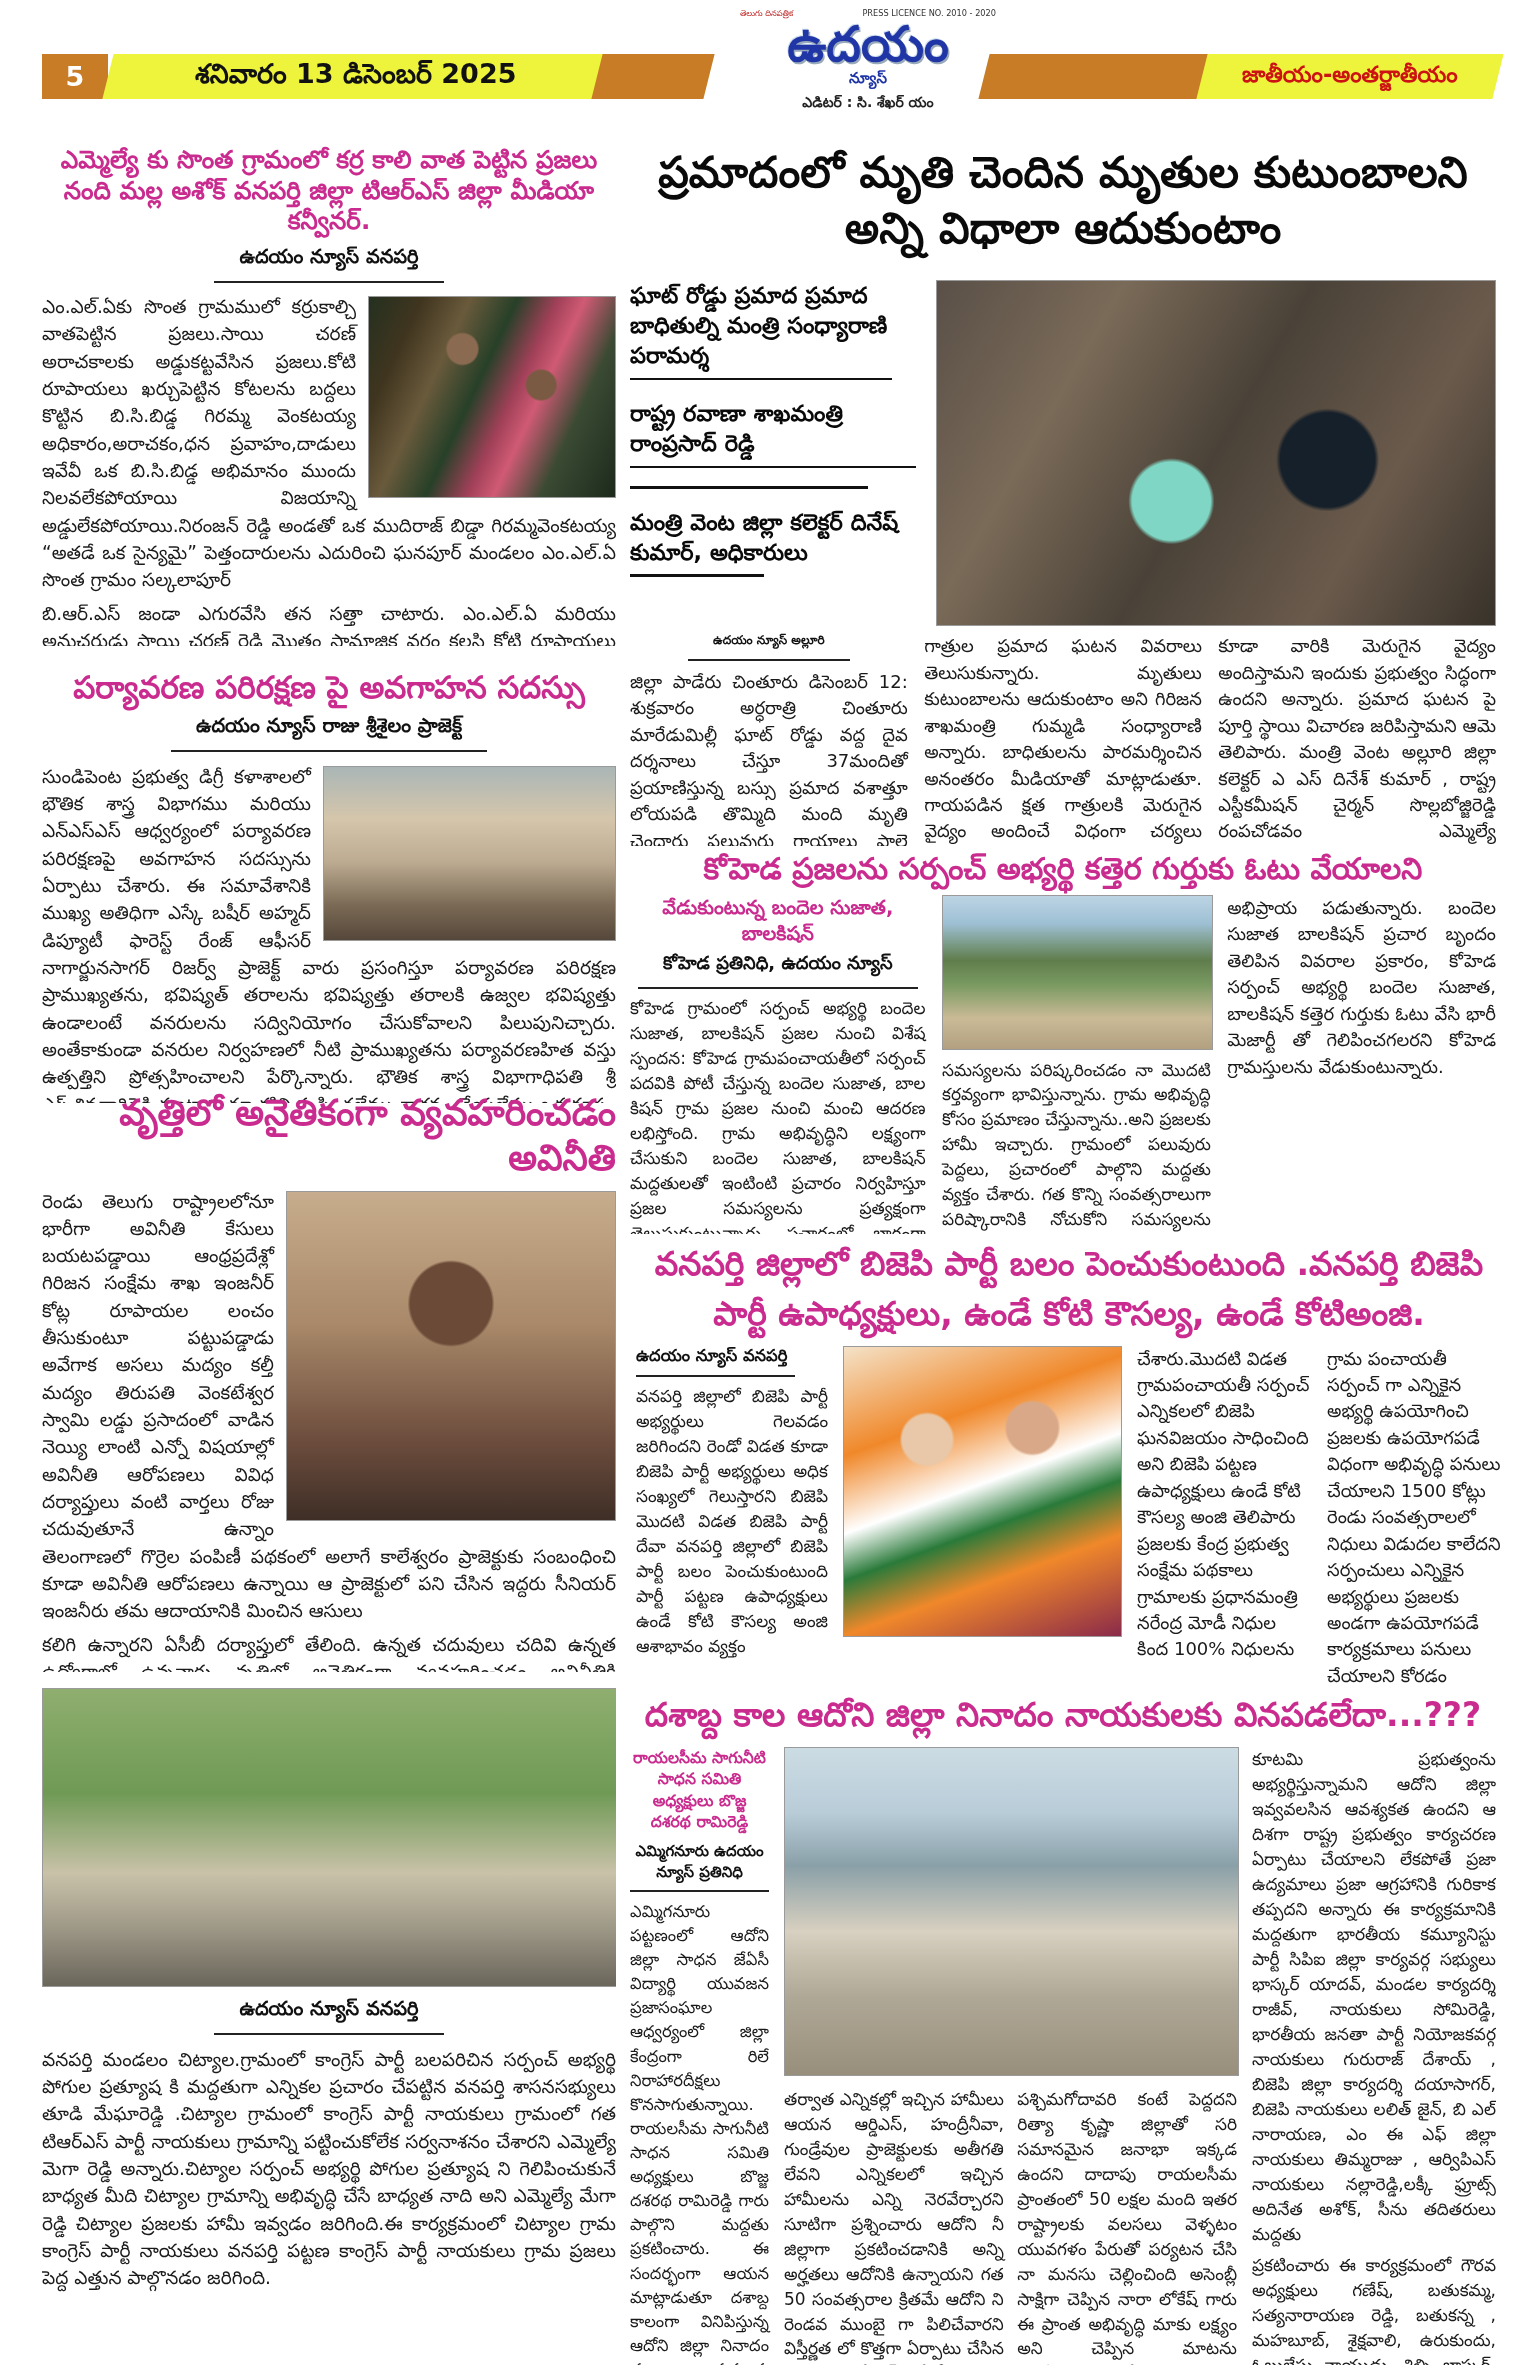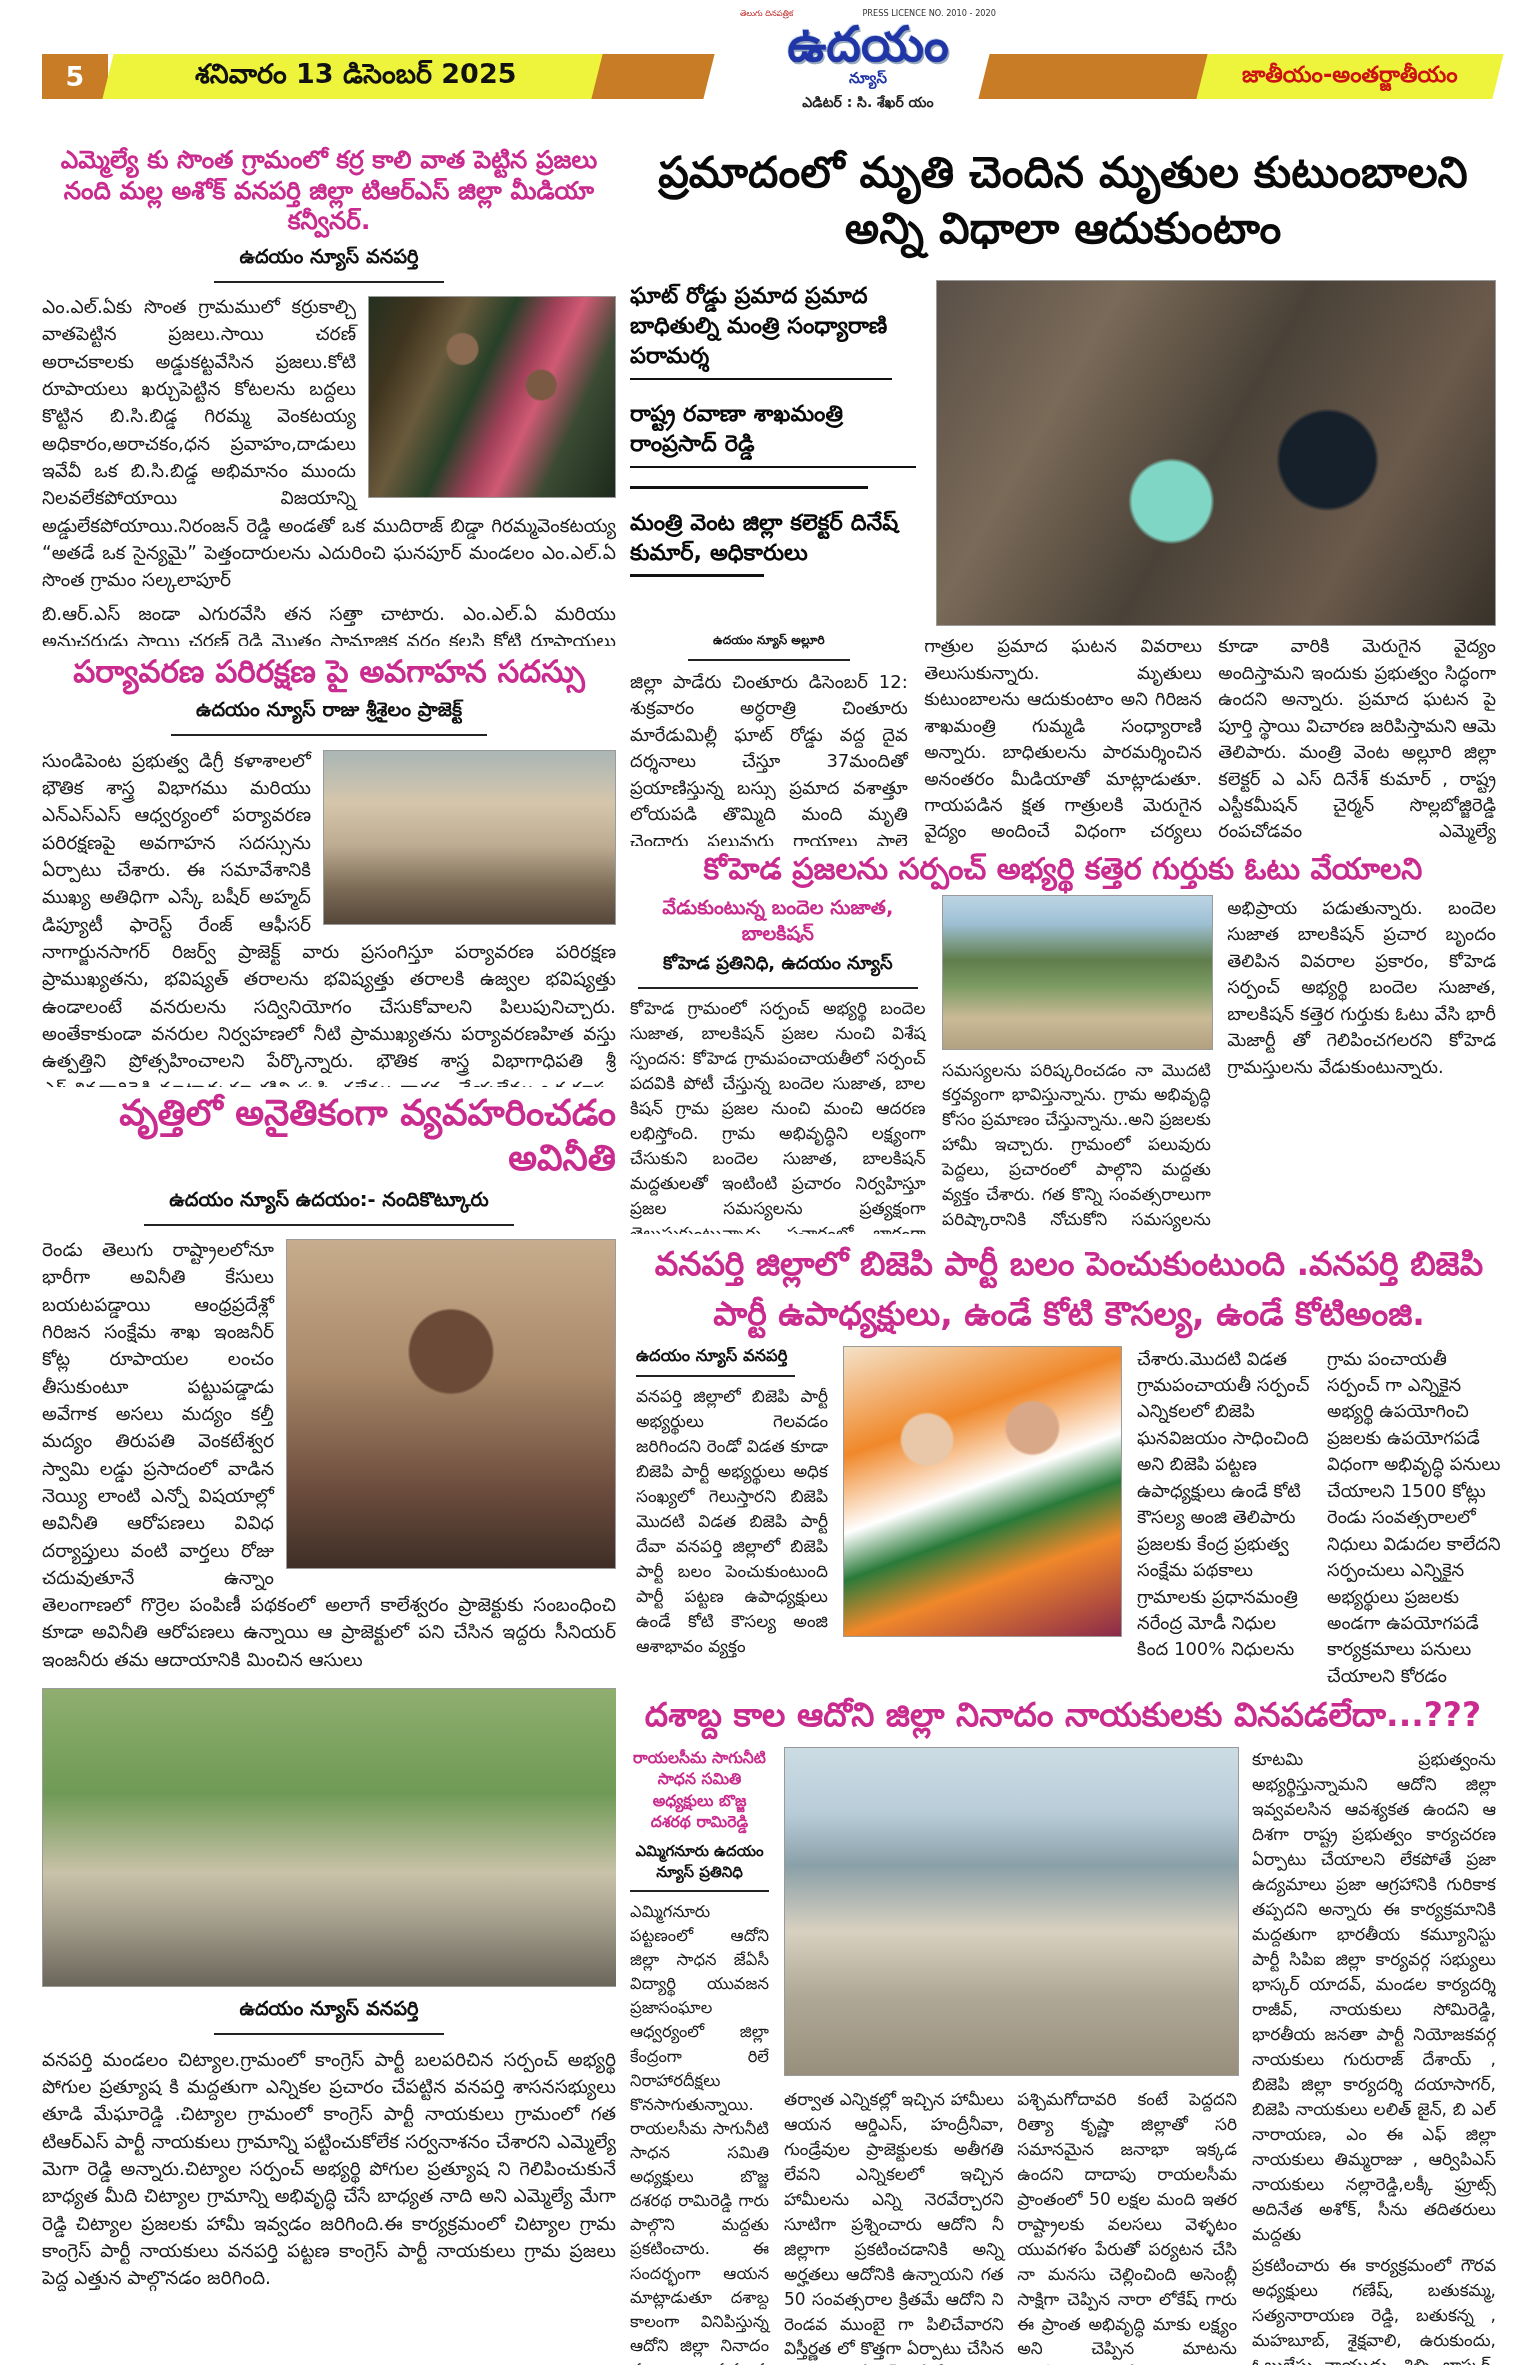--- a/index.html
+++ b/index.html
@@ -103,32 +103,31 @@
 <section class="art" id="art-mla" style="left:42px;top:145px;width:574px;height:501px;">
   <h2 class="hl pink" style="font-size:24.6px;">ఎమ్మెల్యే కు సొంత గ్రామంలో కర్ర కాలి వాత పెట్టిన ప్రజలు నంది మల్ల అశోక్ వనపర్తి జిల్లా టిఆర్ఎస్ జిల్లా మీడియా కన్వీనర్.</h2>
   <div class="byline-wrap"><span class="byline">ఉదయం న్యూస్ వనపర్తి</span></div>
   <div class="bodytxt clearfix" style="font-size:18.6px;">
     <div class="ph ph-mla fl-r" style="width:246px;height:200px;"></div>
     <p>ఎం.ఎల్.ఏకు సొంత గ్రామములో కర్రుకాల్చి వాతపెట్టిన ప్రజలు.సాయి చరణ్ అరాచకాలకు అడ్డుకట్టవేసిన ప్రజలు.కోటి రూపాయలు ఖర్చుపెట్టిన కోటలను బద్దలు కొట్టిన బి.సి.బిడ్డ గిరమ్మ వెంకటయ్య అధికారం,అరాచకం,ధన ప్రవాహం,దాడులు ఇవేవీ ఒక బి.సి.బిడ్డ అభిమానం ముందు నిలవలేకపోయాయి విజయాన్ని అడ్డులేకపోయాయి.నిరంజన్ రెడ్డి అండతో ఒక ముదిరాజ్ బిడ్డా గిరమ్మవెంకటయ్య “అతడే ఒక సైన్యమై” పెత్తందారులను ఎదురించి ఘనపూర్ మండలం ఎం.ఎల్.ఏ సొంత గ్రామం సల్కలాపూర్</p>
     <p>బి.ఆర్.ఎస్ జండా ఎగురవేసి తన సత్తా చాటారు. ఎం.ఎల్.ఏ మరియు అనుచరుడు సాయి చరణ్ రెడ్డి మొత్తం సామాజిక వర్గం కలసి కోటి రూపాయలు ఖర్చుపెట్టి,పోలీసులను అడ్డుపెట్టుకొని సాగించిన దౌర్జన్యాలను ప్రత్యక్షంగా చూసిన ప్రజలు బి.సి బిడ్డకు అండగా నిలబడి ఎం.ఎల్. ఎకు షాక్ ఇచ్చారు. ప్రజాస్వామ్యబద్ధంగా10ఓట్లతో గెలిచిన బి. సి బిడ్డ గిరమ్మ వెంకటయ్యను అధికారం అడ్డుపెట్టుకొని రీకౌంటింగ్ పెట్టించి ఎట్లయిన గెలవాలని ప్రయత్నించారు. నిరంజన్ రెడ్డి గిరమ్మవెంకటయ్యకు ధైర్యం చెప్పి అధికారులను అప్రమత్తం చేసి ధర్మం వైపు నిలబడమని విజ్ఞప్తి చేశారు. ఎన్ని జిమ్మిక్కులు చేసిన 6ఓట్లతో గిరమ్మవెంకటయ్య గెలిచారు. గెలుపు ఓటములు సహజమని తెలియని అజ్ఞానులు విర్రవీగడం చూసి ప్రజలు సరియిన తీర్పు ఇచ్చారని ప్రజలు భావిస్తున్నారు. కర్రుకాల్చి వాతపెట్టారు అనే ఎం.ఎల్.ఏ ఇప్పుడు మిమ్మల్ని గడ్డపార కాల్చి వాతపెట్టాలా...... ఇప్పటికైనా ప్రతిపక్ష నాయకులపై దూషణలు,అసత్య ఆరోపణలు మాని అభివృద్ధిపై దృష్టి పెట్టాలని హితవు పలుకుతున్నాము.</p>
   </div>
 </section>
 
-<section class="art" id="art-env" style="left:42px;top:652px;width:574px;height:435px;">
+<section class="art" id="art-env" style="left:42px;top:668px;width:574px;height:435px;">
   <h2 class="hl pink" style="font-size:31px;">పర్యావరణ పరిరక్షణ పై అవగాహన సదస్సు</h2>
   <div class="byline-wrap"><span class="byline">ఉదయం న్యూస్ రాజు శ్రీశైలం ప్రాజెక్ట్</span></div>
   <div class="bodytxt clearfix" style="font-size:18.6px;">
     <div class="ph ph-env fl-r" style="width:291px;height:173px;"></div>
     <p>సుండిపెంట ప్రభుత్వ డిగ్రీ కళాశాలలో భౌతిక శాస్త్ర విభాగము మరియు ఎన్ఎస్ఎస్ ఆధ్వర్యంలో పర్యావరణ పరిరక్షణపై అవగాహన సదస్సును ఏర్పాటు చేశారు. ఈ సమావేశానికి ముఖ్య అతిధిగా ఎస్కే బషీర్ అహ్మద్ డిప్యూటీ ఫారెస్ట్ రేంజ్ ఆఫీసర్ నాగార్జునసాగర్ రిజర్వ్ ప్రాజెక్ట్ వారు ప్రసంగిస్తూ పర్యావరణ పరిరక్షణ ప్రాముఖ్యతను, భవిష్యత్ తరాలను భవిష్యత్తు తరాలకి ఉజ్వల భవిష్యత్తు ఉండాలంటే వనరులను సద్వినియోగం చేసుకోవాలని పిలుపునిచ్చారు. అంతేకాకుండా వనరుల నిర్వహణలో నీటి ప్రాముఖ్యతను పర్యావరణహిత వస్తు ఉత్పత్తిని ప్రోత్సహించాలని పేర్కొన్నారు. భౌతిక శాస్త్ర విభాగాధిపతి శ్రీ ఎస్.శివనాగిరెడ్డి మాట్లాడుతూ శక్తిని సృష్టించలేము నాశనం చేయలేము ఒక రూపం నుంచి ఇంకొ రూపం వరకు మార్చేటప్పుడు పర్యావరణాన్ని దృష్టిలో ఉంచుకొని ఉత్పత్తి చేయాలి అని వివరించారు. వాణిజ్య శాస్త్ర విభాగాధిపతి డాక్టర్ ఎం. బుచ్చయ్య మాట్లాడుతూ ఒక కుటుంబము ఒక ఉద్యమదారుడు అనే నినాదంతో విద్యార్థినీ విద్యార్థులు సొంత వ్యాపారాన్ని ప్రారంభించాలని అదేవిధంగా పర్యావరణహిత వస్తువులను పర్యావరణ వస్తు ఉత్పత్తిని ప్రోత్సహించాలని పిలుపునిచ్చారు. ఈ సమావేశంలో డాక్టర్ కే రాజన్న, ఎస్. మహేశ్వర్ రెడ్డి, శ్రీమతి టీ. ఇందిరా ప్రియదర్శిని, కుమారి షాహిదా, డాక్టర్ వై కిరణ్ కుమార్, శ్రీమతి మీనాక్షి మరియు విద్యార్థిని విద్యార్థులు పాల్గొన్నారు.</p>
   </div>
 </section>
 
 <section class="art" id="art-corr" style="left:42px;top:1090px;width:574px;height:582px;">
   <h2 class="hl pink" style="font-size:36px;text-align:right;">వృత్తిలో అనైతికంగా వ్యవహరించడం అవినీతి</h2>
-  <div class="byline-wrap"><span class="byline">ఉదయం న్యూస్ ఉదయం:- నందికొట్కూరు</span></div>
   <div class="bodytxt clearfix" style="font-size:18.6px;">
     <div class="ph ph-corr fl-r" style="width:328px;height:328px;"></div>
     <p>రెండు తెలుగు రాష్ట్రాలలోనూ భారీగా అవినీతి కేసులు బయటపడ్డాయి ఆంధ్రప్రదేశ్లో గిరిజన సంక్షేమ శాఖ ఇంజనీర్ కోట్ల రూపాయల లంచం తీసుకుంటూ పట్టుపడ్డాడు అవేగాక అసలు మద్యం కల్తీ మద్యం తిరుపతి వెంకటేశ్వర స్వామి లడ్డు ప్రసాదంలో వాడిన నెయ్యి లాంటి ఎన్నో విషయాల్లో అవినీతి ఆరోపణలు వివిధ దర్యాప్తులు వంటి వార్తలు రోజు చదువుతూనే ఉన్నాం తెలంగాణలో గొర్రెల పంపిణీ పథకంలో అలాగే కాలేశ్వరం ప్రాజెక్టుకు సంబంధించి కూడా అవినీతి ఆరోపణలు ఉన్నాయి ఆ ప్రాజెక్టులో పని చేసిన ఇద్దరు సీనియర్ ఇంజనీరు తమ ఆదాయానికి మించిన ఆసులు</p>
     <p>కలిగి ఉన్నారని ఏసీబీ దర్యాప్తులో తేలింది. ఉన్నత చదువులు చదివి ఉన్నత ఉద్యోగాల్లో ఉన్నవారు వృత్తిలో అనైతికంగా వ్యవహరించడం అవినీతికి దారితీస్తుందని పలువురు ఆవేదన వ్యక్తం చేస్తున్నారు. అవినీతి నిర్మూలనకు వ్యవస్థలో పారదర్శకత పెంచాలని, ప్రతి ఒక్కరూ వృత్తి ధర్మం పాటించేలా చర్యలు తీసుకోవాలని మేధావులు, ప్రజలు కోరుతున్నారు. అందరికి సమానమైన పనిచేసే రోజా వస్తున్నప్పుడు మాత్రమే అవినీతి జాడ్యాలు తగ్గుతాయని మిషిమిసిన సమాజానికి గామనమే ఒక భావన కూడా ఉంది వేన రాష్ట్రాల పోలోక్షణ గురించి సామాన్య ప్రజలు కలుసున్న కలం ఎందుకవసరం అవసరమో తెలుసుకోవాలని అభిప్రాయపడుతున్నారు.</p>
   </div>
 </section>
 
 <section class="art" id="art-cong" style="left:42px;top:1679px;width:574px;height:671px;">
   <div class="ph ph-cong" style="width:573px;height:297px;margin:9px 0 10.4px 0;"></div>
   <div class="byline-wrap"><span class="byline">ఉదయం న్యూస్ వనపర్తి</span></div>

